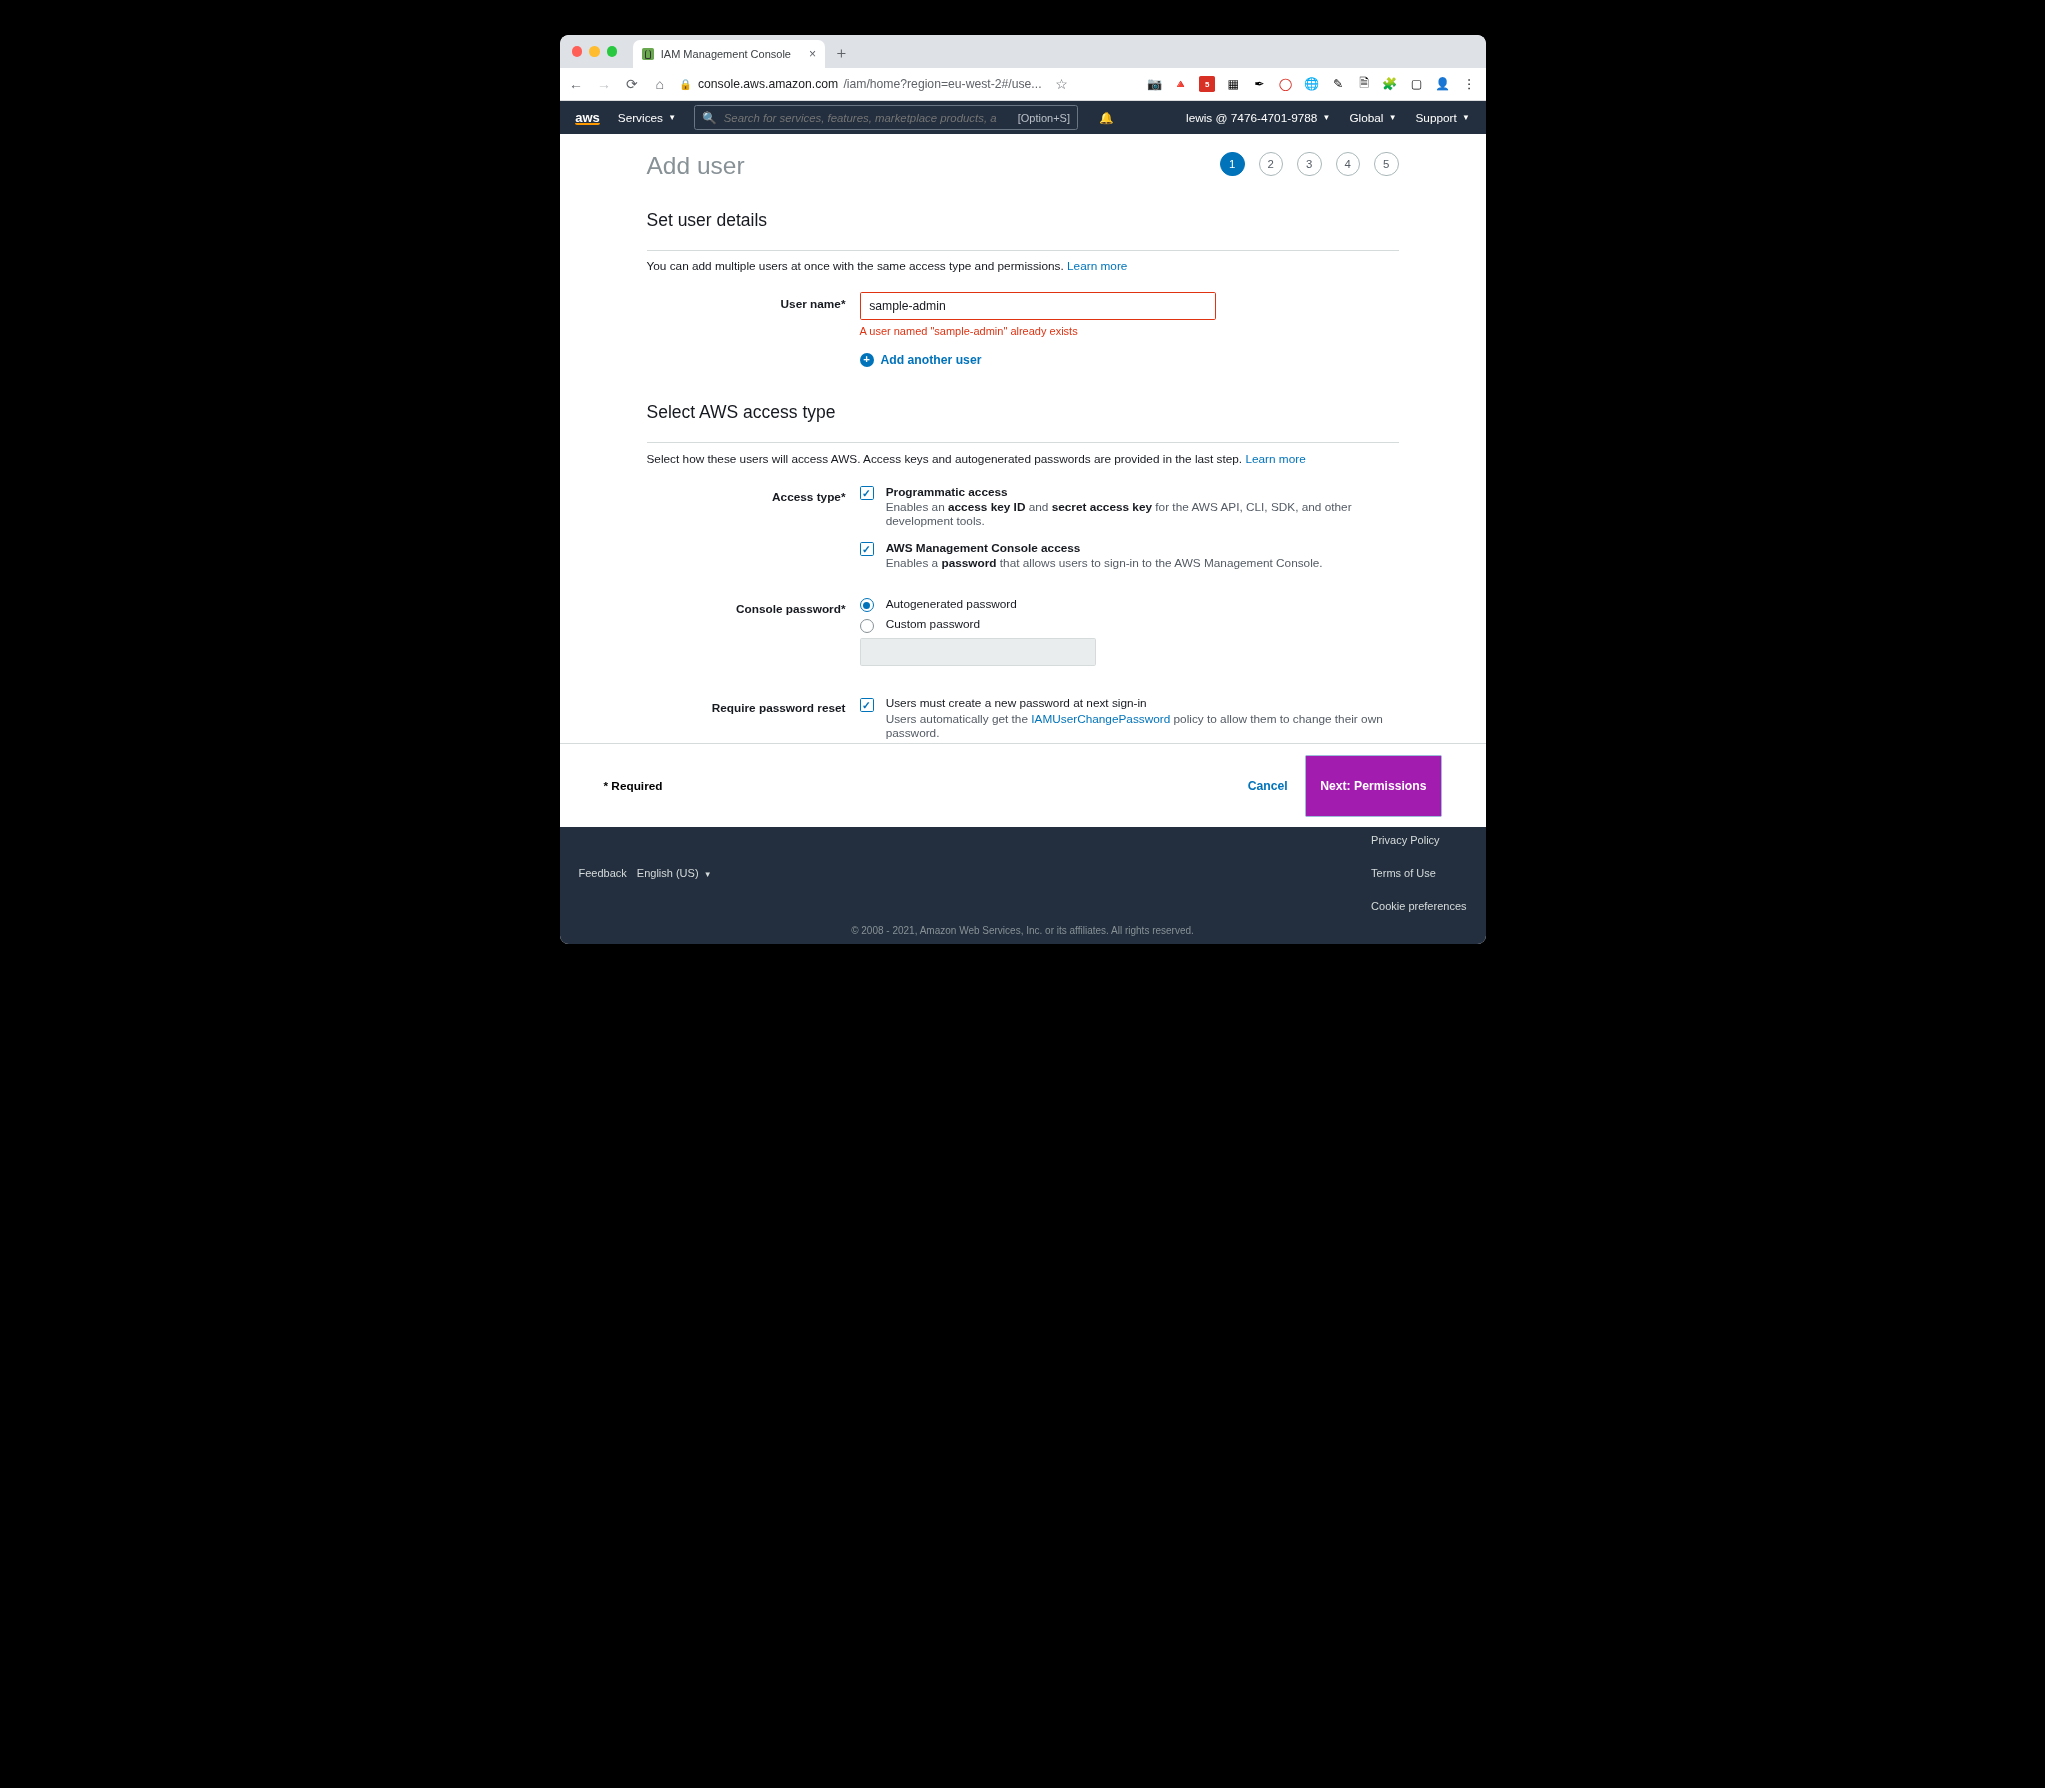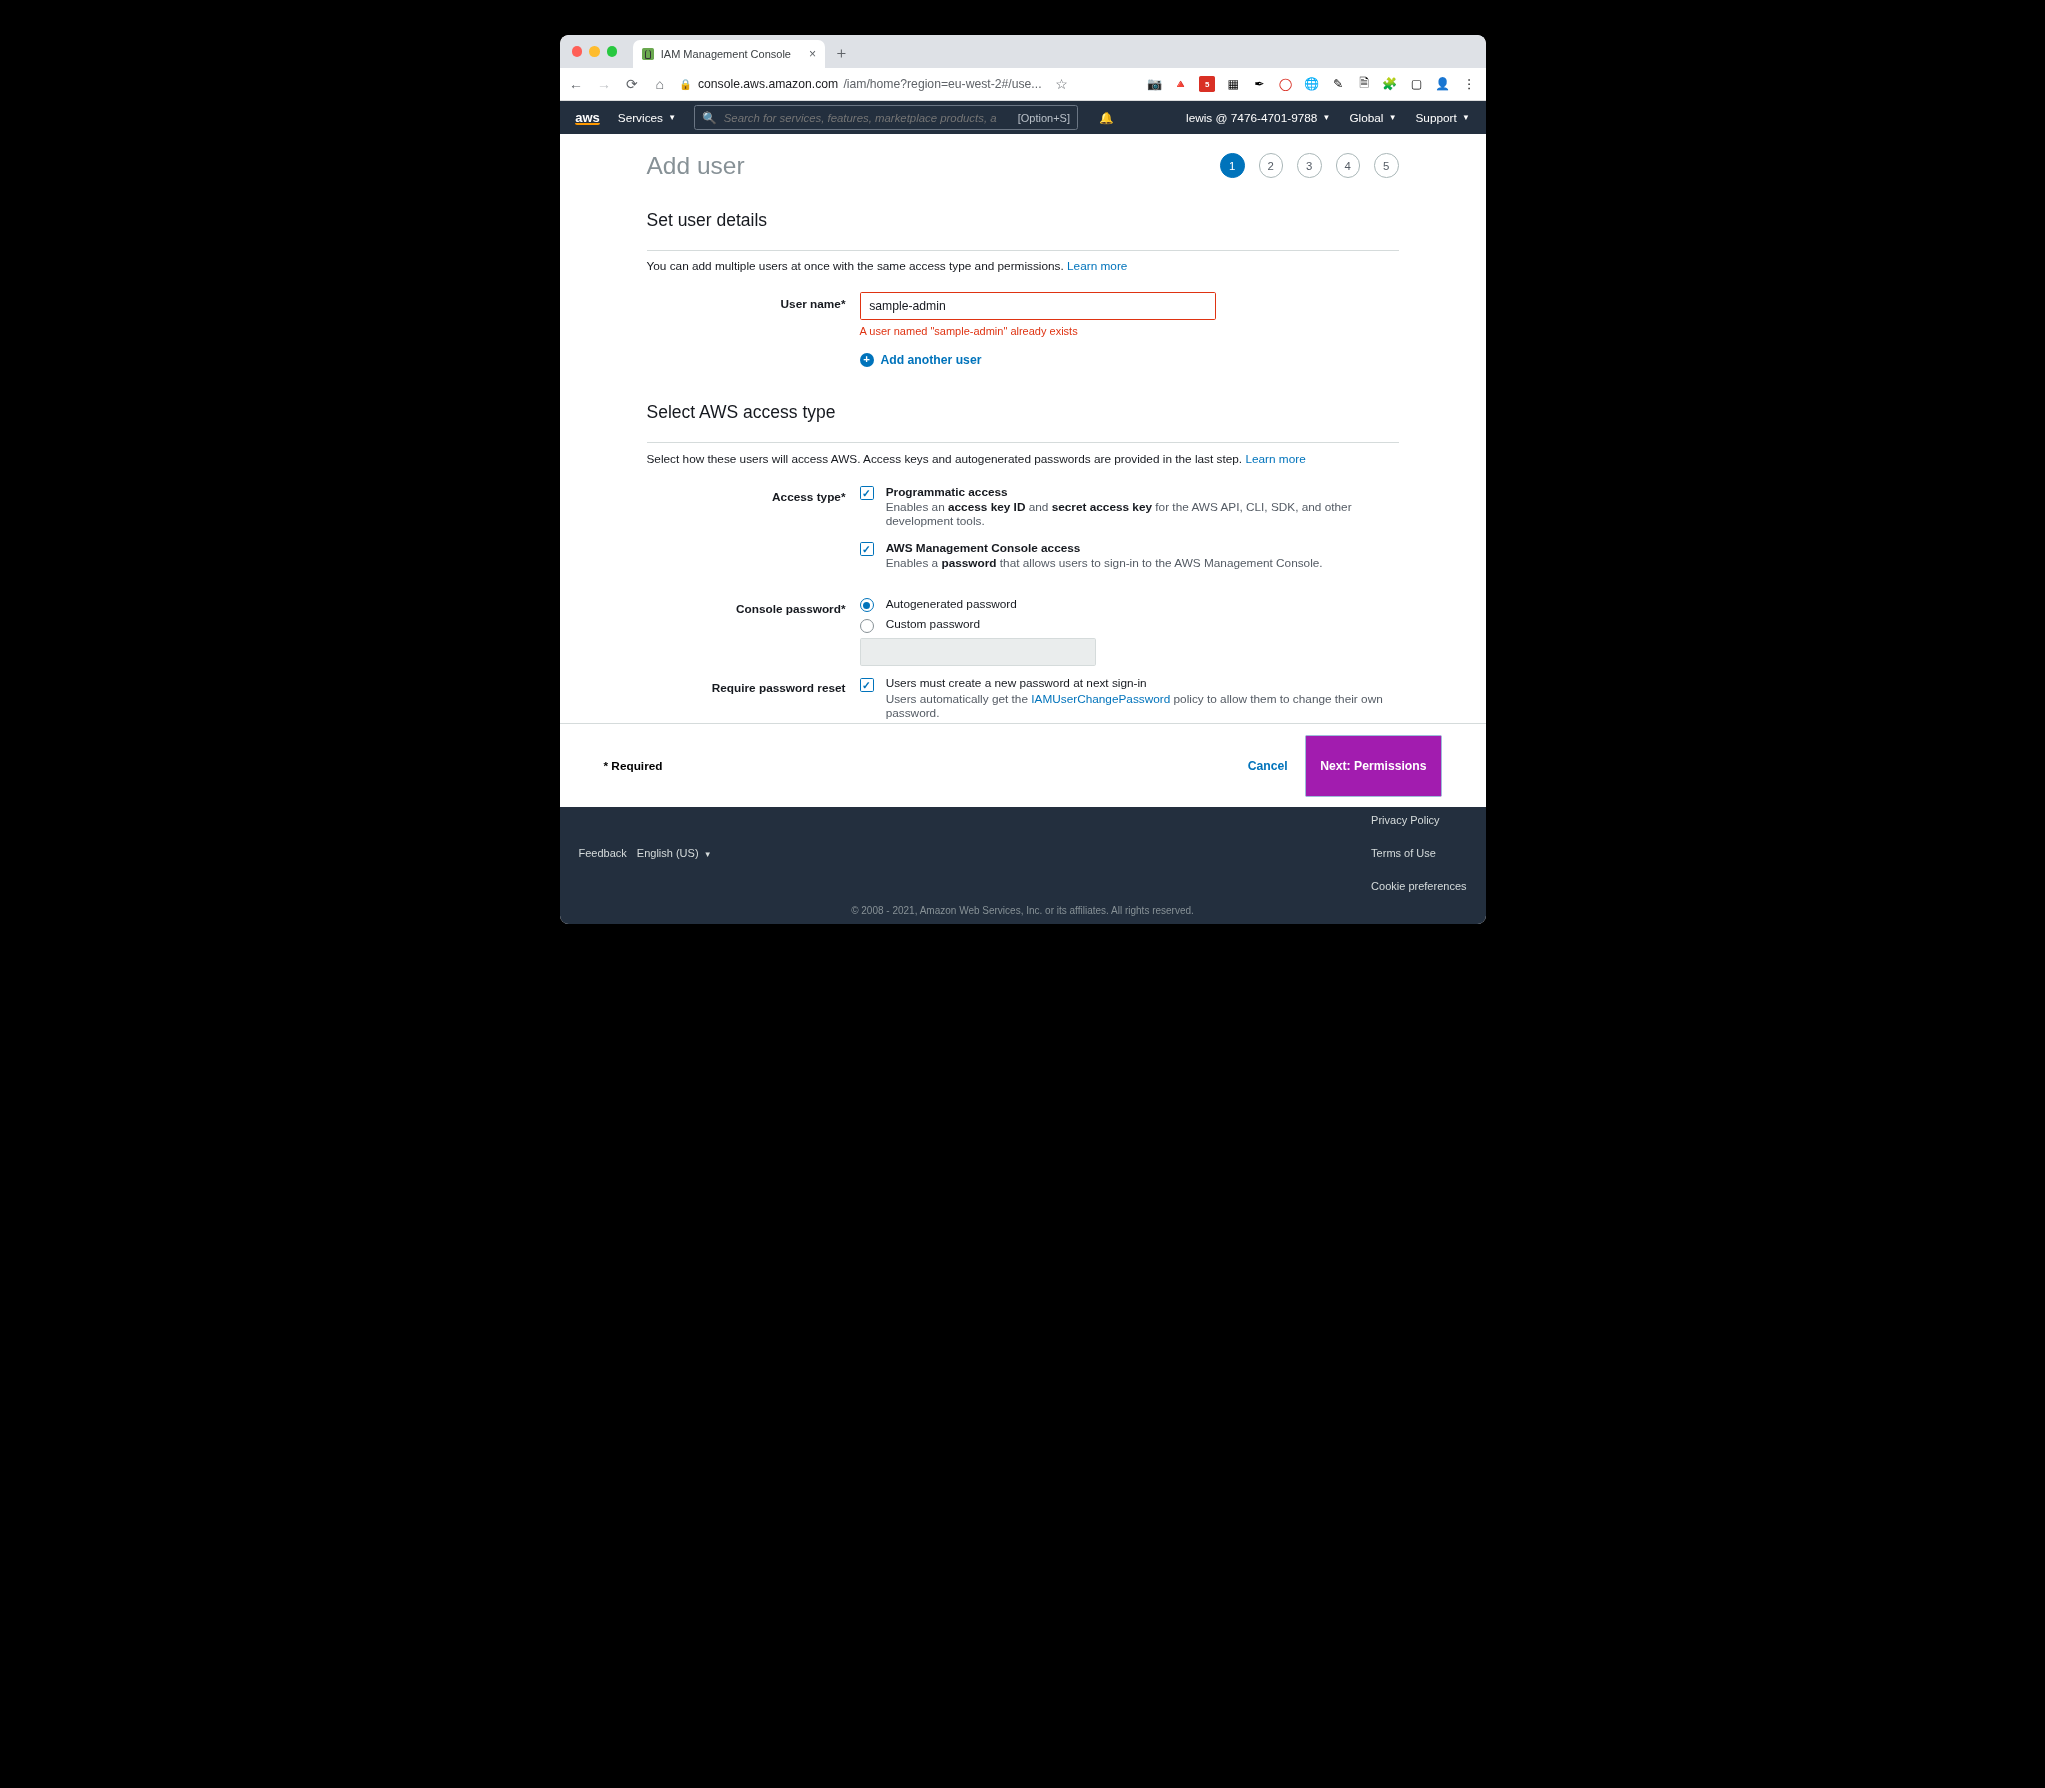--- a/index.html
+++ b/index.html
@@ -64,21 +64,21 @@
     flex:0 0 384px; border:0.9px solid #6b7684; border-radius:2.6px; height:24.5px;
     display:flex; align-items:center; padding:0 7px; gap:7px; color:#aab;
   }
   .aws-search input{background:transparent;border:none;outline:none;color:#ccc;font-style:italic;font-size:11.4px;flex:1;}
   .aws-search .hint{color:#b9c0c8;font-style:normal;font-size:11px;}
   .aws-top .bell{margin-left:3.5px;}
   .aws-top .right{margin-left:auto;display:flex;gap:19px;align-items:center;}
   .tri{font-size:7.9px;margin-left:1.7px;}
   
   .content{padding:17.5px 87px 0 87px; color:#16191f;}
-  .page-head{display:flex;align-items:center;}
+  .page-head{display:flex;align-items:flex-start;}
   .page-title{font-size:24.5px;color:#879196;font-weight:400;}
   .steps{margin-left:auto;display:flex;gap:14px;}
   .step{width:24.5px;height:24.5px;border:0.9px solid #aab7b8;border-radius:50%;display:flex;align-items:center;justify-content:center;font-size:11.4px;color:#545b64;background:#fff;}
   .step.active{background:#0073bb;border-color:#0073bb;color:#fff;}
   h2.section{font-size:17.5px;font-weight:400;color:#16191f;margin-top:30px;border-bottom:0.9px solid #d5dbdb;padding-bottom:19px;}
   .desc{font-size:11.8px;color:#16191f;margin-top:8.7px;}
   .desc a, a.link{color:#0073bb;text-decoration:none;}
   .form-row{display:flex;margin-top:19px;}
   .label-col{flex:0 0 213px;text-align:right;padding-right:14px;font-size:11.8px;font-weight:700;color:#16191f;padding-top:5.2px;}
   .field-col{flex:1;}
@@ -261,21 +261,21 @@
           <div class="opt-body">Autogenerated password</div>
         </div>
         <div class="opt-row" style="margin-bottom:5.2px">
           <div class="rdo"></div>
           <div class="opt-body">Custom password</div>
         </div>
         <div class="disabled-box"></div>
       </div>
     </div>
 
-    <div class="form-row" style="margin-top:10px;margin-bottom:3.5px">
+    <div class="form-row" style="margin-top:30px;margin-bottom:3.5px">
       <div class="label-col">Require password reset</div>
       <div class="field-col">
         <div class="opt-row" style="margin-bottom:0">
           <div class="chk">✓</div>
           <div class="opt-body">
             <div style="color:#16191f">Users must create a new password at next sign-in</div>
             <div class="d">
               <span>Users automatically get the </span><a class="link">IAMUserChangePassword</a><span> policy to allow them to change their own password.</span>
             </div>
           </div>

